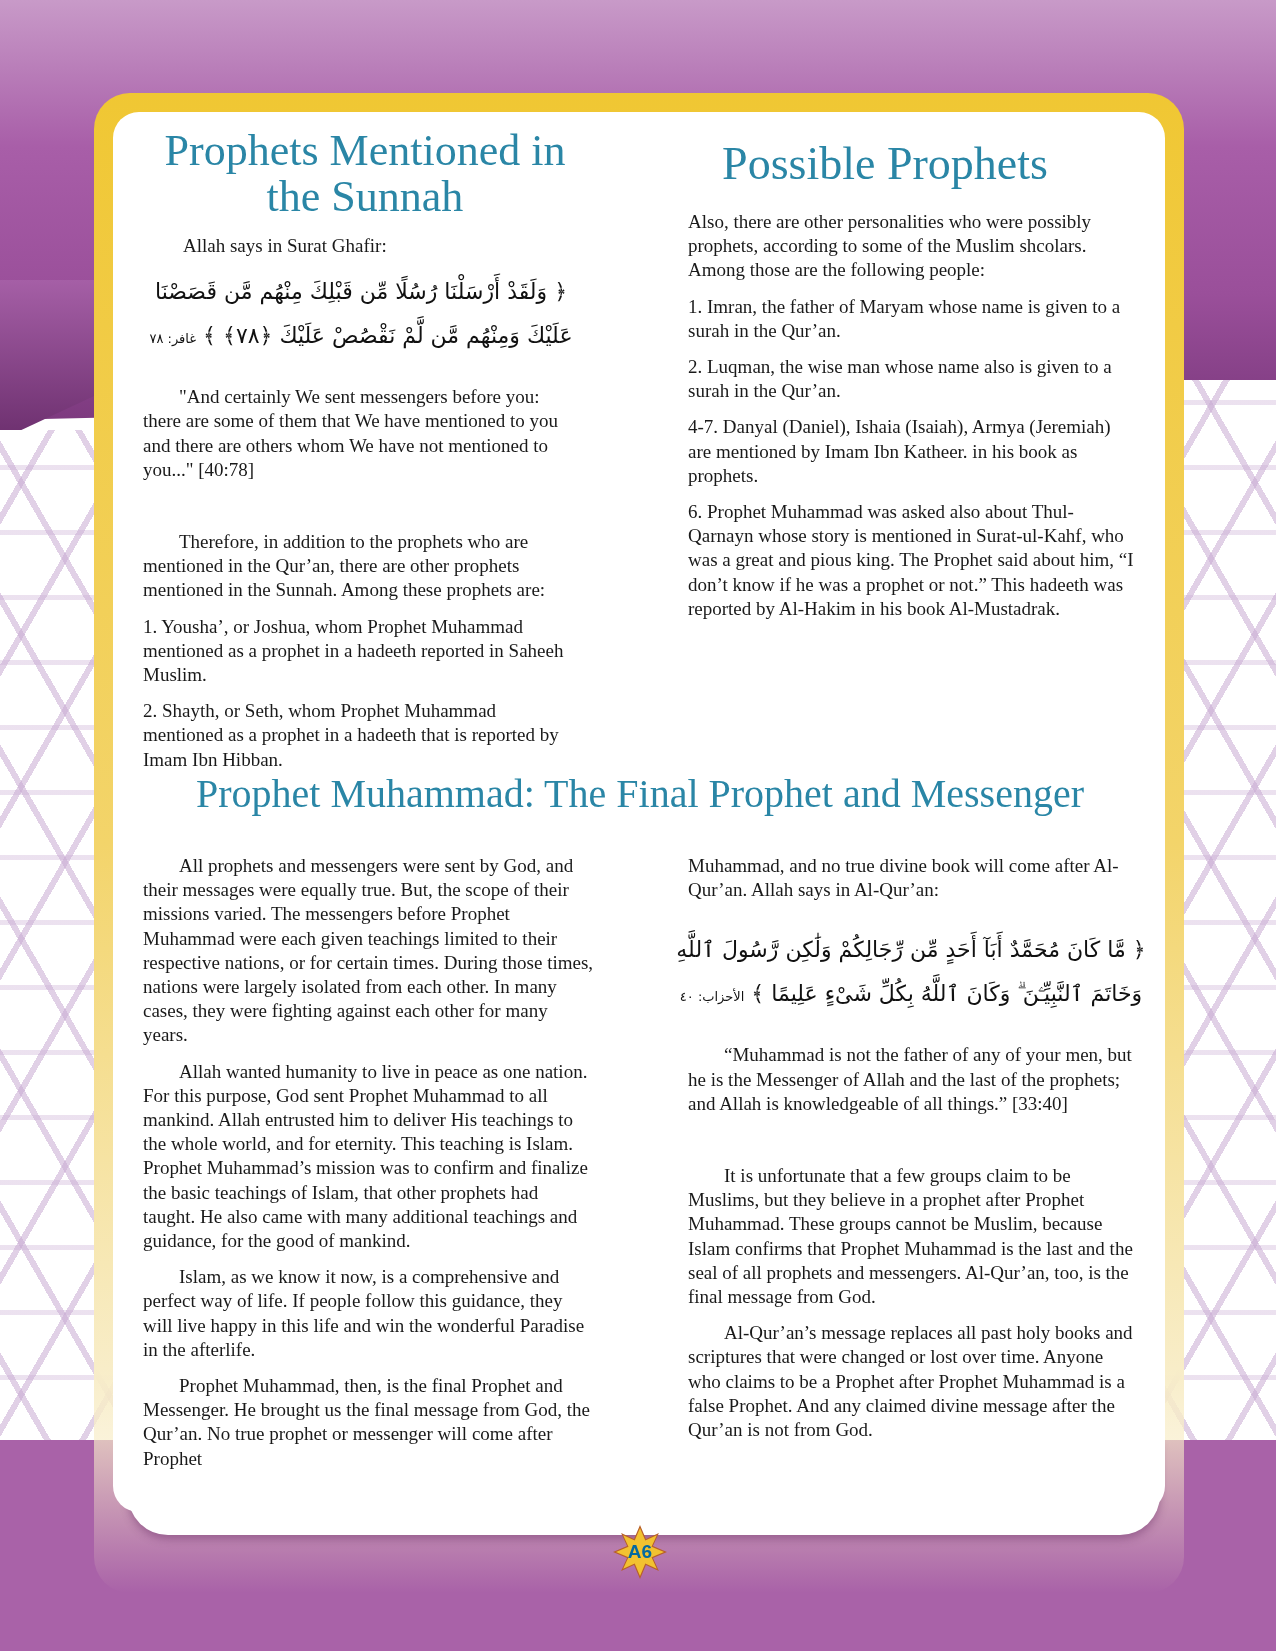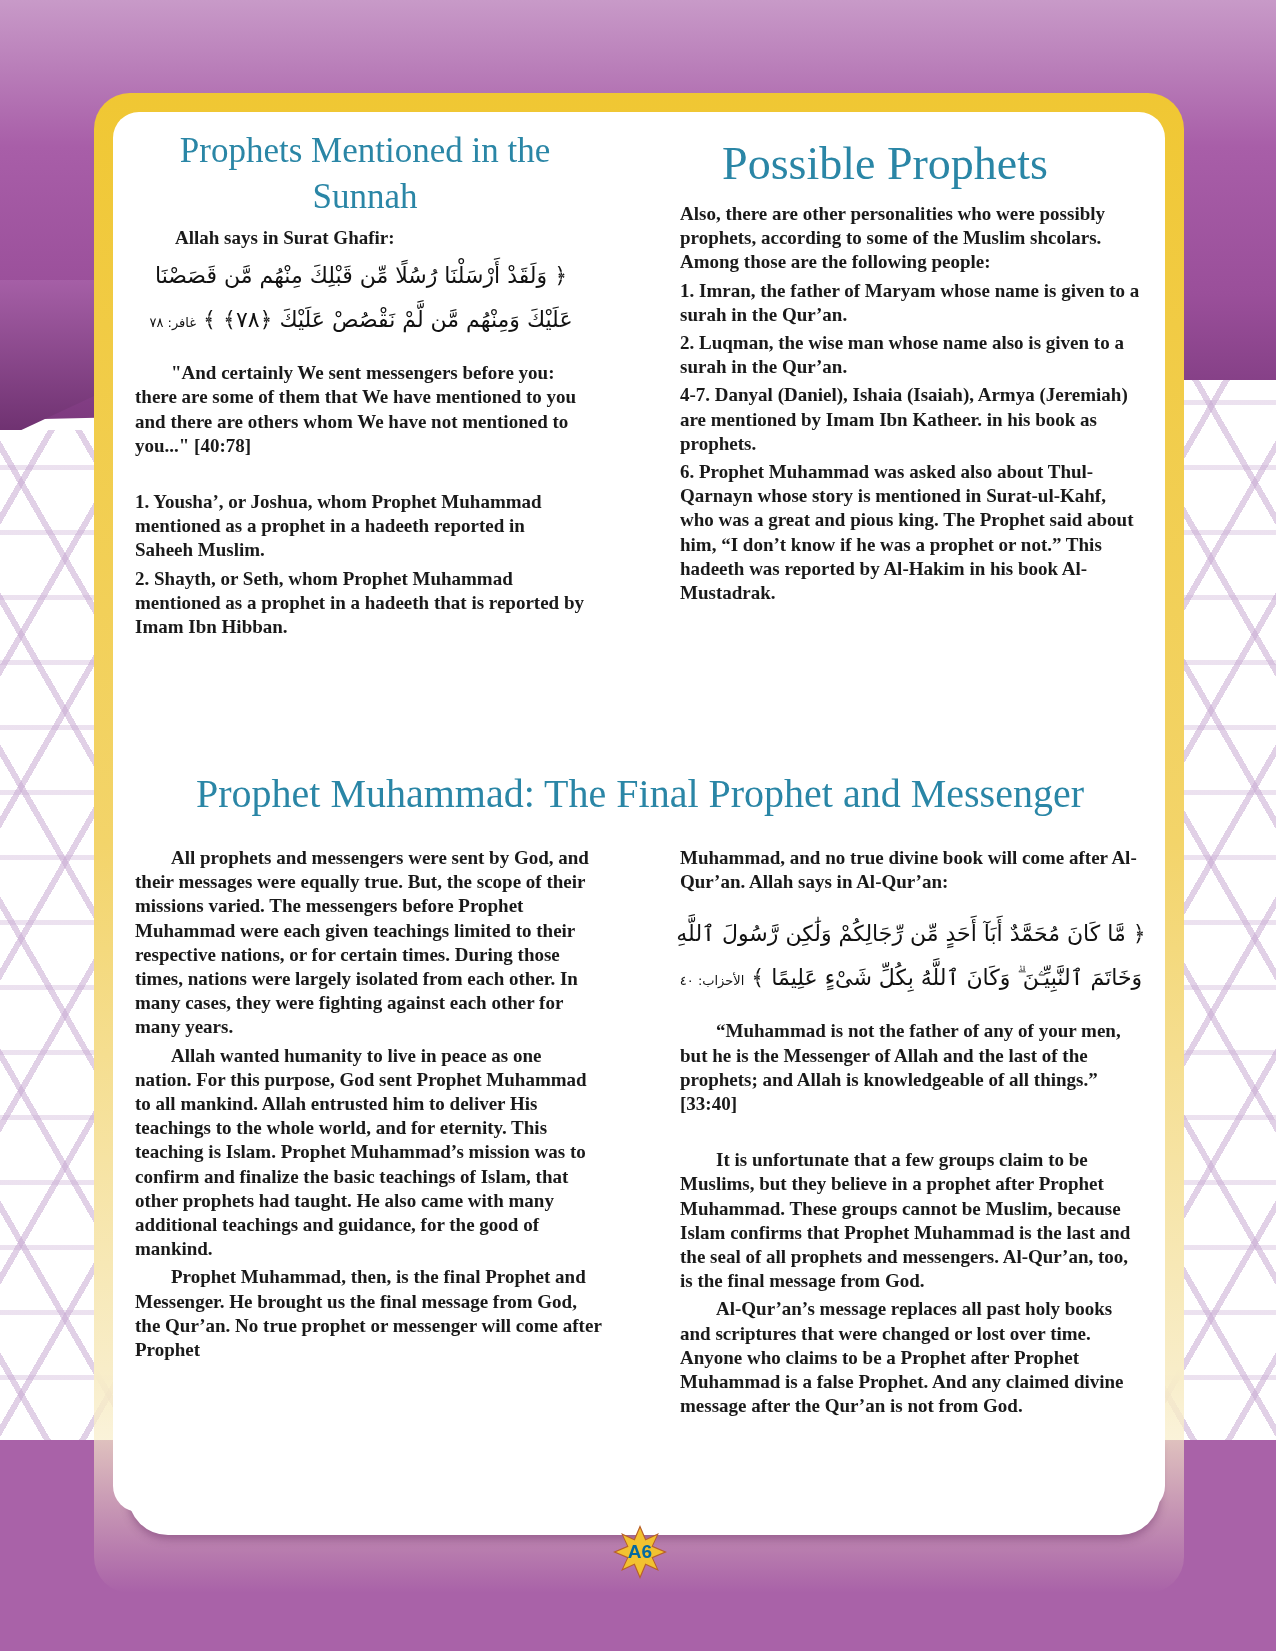--- a/index.html
+++ b/index.html
@@ -43,27 +43,27 @@
   }
   .panel-bottom {
     position: absolute; left: 128px; top: 1440px; width: 1032px; height: 95px;
     background: #ffffff; border-radius: 0 0 40px 40px;
     box-shadow: 0 4px 8px rgba(80,20,80,0.35);
   }
   h1, h2 {
     margin: 0; font-weight: normal; color: #2a86a6; text-align: center;
     font-family: "Liberation Serif", "DejaVu Serif", serif;
   }
-  .h-sunnah { position: absolute; left: 140px; top: 128px; width: 450px; font-size: 35px; line-height: 46px; }
+  .h-sunnah { position: absolute; left: 140px; top: 128px; width: 450px; font-size: 44px; line-height: 46px; }
   .h-possible { position: absolute; left: 660px; top: 130px; width: 450px; font-size: 46px; line-height: 56px; margin-top: 6px; }
   .h-final { position: absolute; left: 110px; top: 770px; width: 1060px; font-size: 40px; line-height: 48px; }
   .col {
     position: absolute; font-size: 19px; line-height: 24.2px; color: #1a1a1a;
   }
-  .col p { margin: 4px; font-weight: bold; }
+  .col p { margin: 12px; }
   .indent { text-indent: 36px; }
   .gap { height: 24px; }
   .arabic {
     font-family: "DejaVu Sans", sans-serif; direction: rtl; text-align: center;
     font-size: 22px; line-height: 44px; color: #111;
   }
   .arabic .ref { font-size: 13px; }
   .page-badge {
     position: absolute; left: 613px; top: 1525px; width: 54px; height: 54px;
   }
@@ -100,37 +100,39 @@
   <div class="arabic">
     <div>﴿ وَلَقَدْ أَرْسَلْنَا رُسُلًا مِّن قَبْلِكَ مِنْهُم مَّن قَصَصْنَا</div>
     <div>
       <span>عَلَيْكَ وَمِنْهُم مَّن لَّمْ نَقْصُصْ عَلَيْكَ ﴿٧٨﴾ ﴾</span>
       <span class="ref">غافر: ٧٨</span>
     </div>
   </div>
   <div style="height:12px"></div>
   <p class="indent">"And certainly We sent messengers before you: there are some of them that We have mentioned to you and there are others whom We have not mentioned to you..." [40:78]</p>
   <div class="gap"></div>
+  <p class="indent">Therefore, in addition to the prophets who are mentioned in the Qur’an, there are other prophets mentioned in the Sunnah. Among these prophets are:</p>
   <p>1. Yousha’, or Joshua, whom Prophet Muhammad mentioned as a prophet in a hadeeth reported in Saheeh Muslim.</p>
   <p>2. Shayth, or Seth, whom Prophet Muhammad mentioned as a prophet in a hadeeth that is reported by Imam Ibn Hibban.</p>
 </div>
 
 <h1 class="h-possible">Possible Prophets</h1>
 <div class="col" style="left:676px; top:198px; width:470px;">
   <p>Also, there are other personalities who were possibly prophets, according to some of the Muslim shcolars. Among those are the following people:</p>
   <p>1. Imran, the father of Maryam whose name is given to a surah in the Qur’an.</p>
   <p>2. Luqman, the wise man whose name also is given to a surah in the Qur’an.</p>
   <p>4-7. Danyal (Daniel), Ishaia (Isaiah), Armya (Jeremiah) are mentioned by Imam Ibn Katheer. in his book as prophets.</p>
   <p>6. Prophet Muhammad was asked also about Thul-Qarnayn whose story is mentioned in Surat-ul-Kahf, who was a great and pious king. The Prophet said about him, “I don’t know if he was a prophet or not.” This hadeeth was reported by Al-Hakim in his book Al-Mustadrak.</p>
 </div>
 
 <h2 class="h-final">Prophet Muhammad: The Final Prophet and Messenger</h2>
 <div class="col" style="left:131px; top:842px; width:475px;">
   <p class="indent">All prophets and messengers were sent by God, and their messages were equally true. But, the scope of their missions varied. The messengers before Prophet Muhammad were each given teachings limited to their respective nations, or for certain times. During those times, nations were largely isolated from each other. In many cases, they  were fighting against each other for many years.</p>
   <p class="indent">Allah wanted humanity to live in peace as one nation. For this purpose, God sent Prophet Muhammad to all mankind. Allah entrusted him to deliver His teachings to the whole world, and for eternity. This teaching is Islam. Prophet Muhammad’s mission was to confirm and finalize the basic teachings of Islam, that other prophets had taught. He also came with many additional teachings and guidance, for the good of mankind.</p>
+  <p class="indent">Islam, as we know it now, is a comprehensive and perfect way of life. If people follow this guidance, they will live happy in this life and win the wonderful Paradise in the afterlife.</p>
   <p class="indent">Prophet Muhammad, then, is the final Prophet and Messenger. He brought us the final message from God, the Qur’an. No true prophet or messenger will come after Prophet</p>
 </div>
 <div class="col" style="left:676px; top:842px; width:470px;">
   <p>Muhammad, and no true divine book will come after Al-Qur’an. Allah says in Al-Qur’an:</p>
   <div style="height:14px"></div>
   <div class="arabic">
     <div>﴿ مَّا كَانَ مُحَمَّدٌ أَبَآ أَحَدٍ مِّن رِّجَالِكُمْ وَلَٰكِن رَّسُولَ ٱللَّهِ</div>
     <div>
       <span>وَخَاتَمَ ٱلنَّبِيِّـۧنَ ۗ وَكَانَ ٱللَّهُ بِكُلِّ شَىْءٍ عَلِيمًا ﴾</span>
       <span class="ref">الأحزاب: ٤٠</span>

